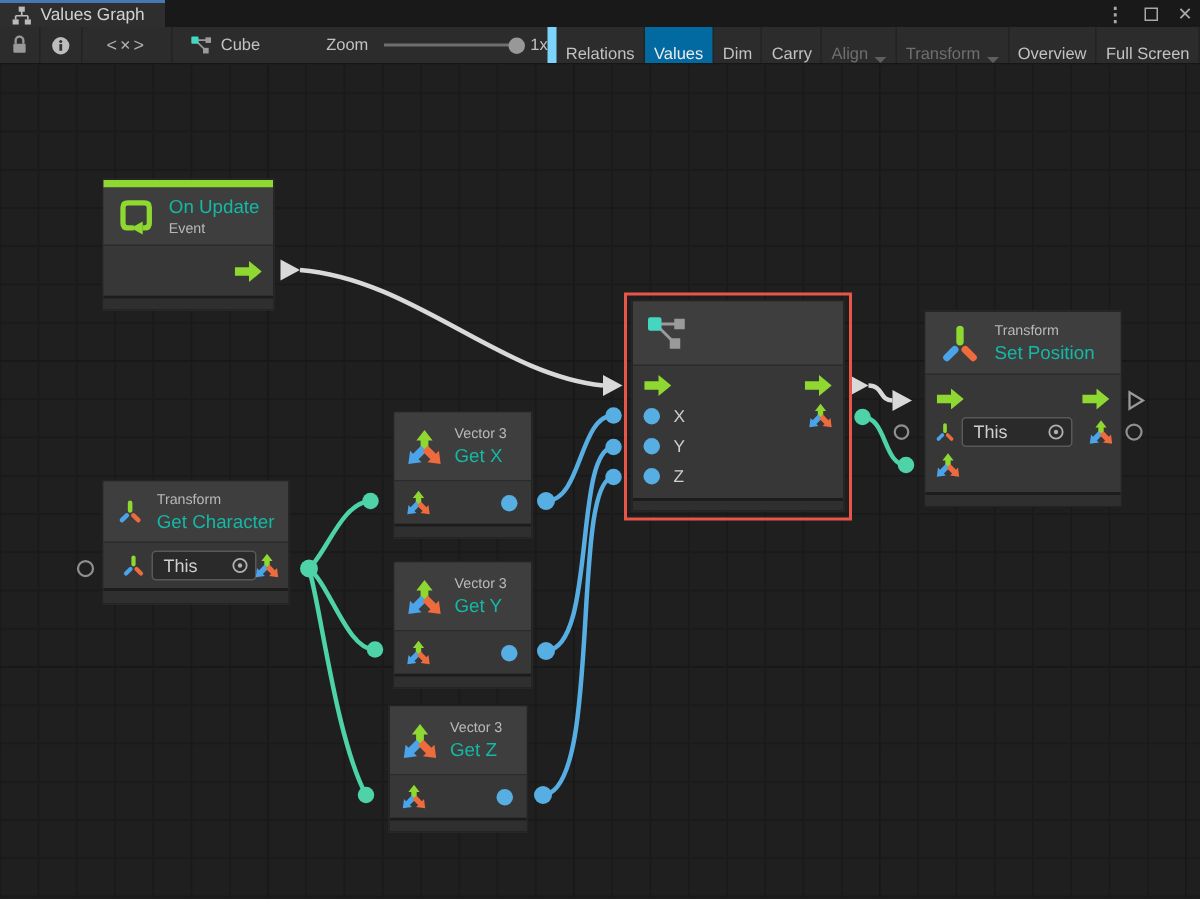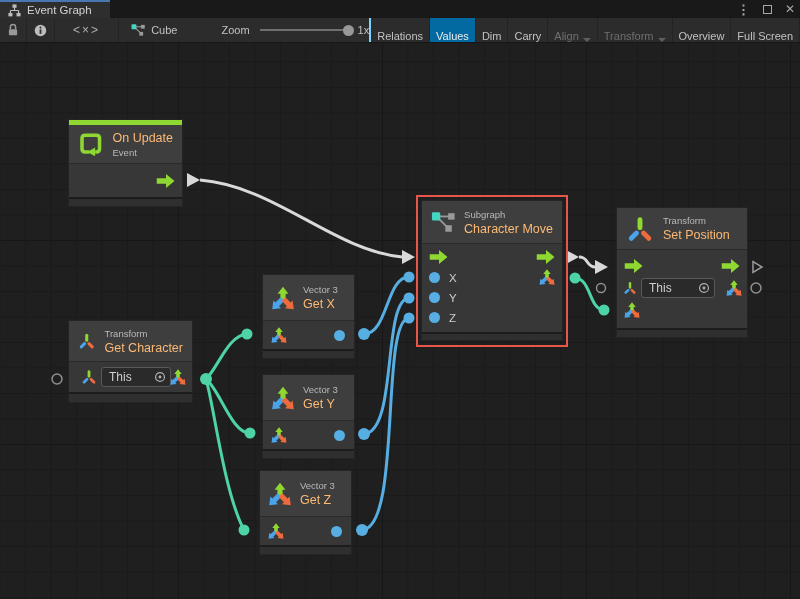--- a/index.html
+++ b/index.html
@@ -16,21 +16,21 @@
   .winctl .menu{font-size:13px;font-weight:bold;line-height:1}
   .winctl .maxbox{width:9px;height:9px;border:1.5px solid #a8a8a8}
   .winctl .close{font-size:12px;line-height:1}
 
   
   .toolbar{position:absolute;top:18px;left:0;width:800px;height:25px;background:#2c2c2c;
            border-bottom:1px solid #161616;display:flex;align-items:stretch;z-index:5;
            font-size:11px;color:#c2c2c2}
   .tb-cell{display:flex;align-items:center;justify-content:center;border-right:1px solid #232323;padding:0 7px}
   .tb-code{width:72px;letter-spacing:2px;color:#b0b0b0;font-size:12px}
-  .tb-main{flex:1;display:flex;align-items:center;padding-left:12px;border-right:2px solid #7dd3fc}
+  .tb-main{flex:1;display:flex;align-items:center;padding-left:12px;border-right:6px solid #7dd3fc}
   .tb-main .lbl{margin-left:6px}
   .zoom-lbl{margin-left:44px}
   .zoom-track{width:92px;height:2px;background:#6f6f6f;margin-left:10px}
   .zoom-handle{width:11px;height:11px;border-radius:50%;background:#989898;margin-left:-9px}
   .zoom-val{margin-left:4px}
   .tb-buttons{display:flex;align-items:stretch}
   .tb-btn{display:flex;align-items:flex-end;gap:4px;padding:0 6px;border-right:1px solid #232323;white-space:nowrap;cursor:default}
   .tb-btn.active{background:#0369a1;color:#ececec}
   .tb-btn.disabled{color:#6f6f6f}
   .dd{width:0;height:0;border-left:4px solid transparent;border-right:4px solid transparent;border-top:4px solid #8a8a8a;margin-top:1px}
@@ -46,21 +46,21 @@
     background-size:204px 204px,204px 204px,25.5px 25.5px,25.5px 25.5px;
     background-position:178px 0,0 197px,25px 18.5px,25px 18.5px}
 
   .wires{position:absolute;top:0;left:0;width:800px;height:599px;z-index:1;pointer-events:none}
 
   
   .node{position:absolute;background:#373737;border:1px solid #242424;z-index:3}
   .accent{height:5px;background:#8fd832}
   .hdr{display:flex;align-items:center;gap:9px;padding:0 9px;background:#3e3e3e;border-bottom:1px solid #2a2a2a}
   .tcol{display:flex;flex-direction:column;justify-content:center;gap:2px}
-  .n-title{font-size:12.5px;color:#fdba74;white-space:nowrap}
+  .n-title{font-size:12.5px;color:#14b8a6;white-space:nowrap}
   .n-sub{font-size:9.5px;color:#b9b9b9;white-space:nowrap}
   .body{position:relative;background:#373737}
   .ftr{background:#2f2f2f;border-top:2px solid #1c1c1c}
   .abs{position:absolute}
   .dot{position:absolute;width:11px;height:11px;border-radius:50%}
   .dot.blue{background:#57aee2}
   .port-label{position:absolute;font-size:11.5px;color:#cfcfcf}
   .pin-field{position:absolute;height:20px;background:#2a2a2a;border:1px solid #595959;border-radius:3px;
              color:#cfcfcf;font-size:12px;display:flex;align-items:center;justify-content:space-between;
              padding:0 4px 0 7px}
@@ -116,21 +116,21 @@
       <rect x="10.5" y="11" width="5" height="4.2" fill="#bbbbbb"></rect>
     </symbol>
   </defs>
 </svg>
 
 <div class="tabbar">
   <div class="tab">
     <svg width="13" height="13" viewBox="0 0 16 16">
         <use href="#i-hier"></use>
       </svg>
-    <span>Event Graph</span>
+    <span>Values Graph</span>
   </div>
   <div class="winctl">
     <span class="menu">⋮</span>
     <span class="maxbox"></span>
     <span class="close">✕</span>
   </div>
 </div>
 
 <div class="toolbar">
   <div class="tb-cell">
@@ -347,24 +347,20 @@
     <span class="dot blue" style="right:9px;top:9px"></span>
   </div>
   <div class="ftr" style="height:9px"></div>
 </div>
 
 <div class="node" style="left:421px;top:200px;width:142px">
   <div class="hdr" style="height:43px">
     <svg width="26" height="26" viewBox="0 0 26 26">
         <use href="#i-subgraph"></use>
       </svg>
-    <div class="tcol">
-      <span class="n-sub">Subgraph</span>
-      <span class="n-title">Character Move</span>
-    </div>
   </div>
   <div class="body" style="height:88px">
     <svg class="abs" style="left:7px;top:6px" width="19" height="14" viewBox="0 0 18 14">
         <use href="#i-flow" fill="#8fd832"></use>
       </svg>
     <svg class="abs" style="right:7px;top:6px" width="19" height="14" viewBox="0 0 18 14">
         <use href="#i-flow" fill="#8fd832"></use>
       </svg>
     <svg class="abs" style="right:6px;top:24px" width="18" height="18" viewBox="0 0 24 24">
         <use href="#i-vec3"></use>

